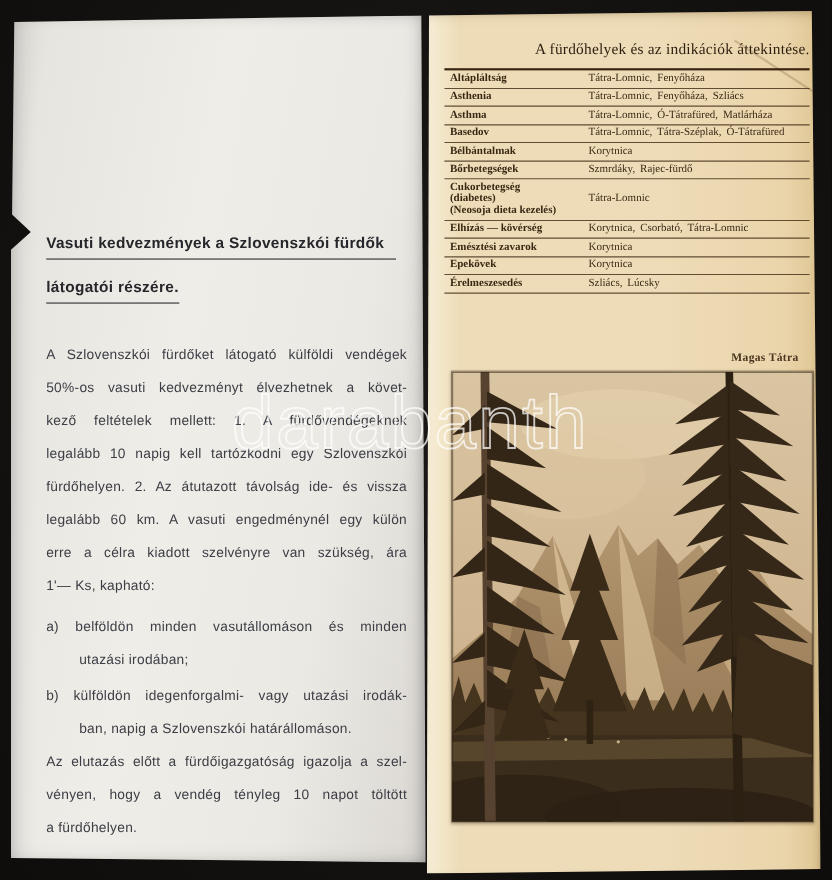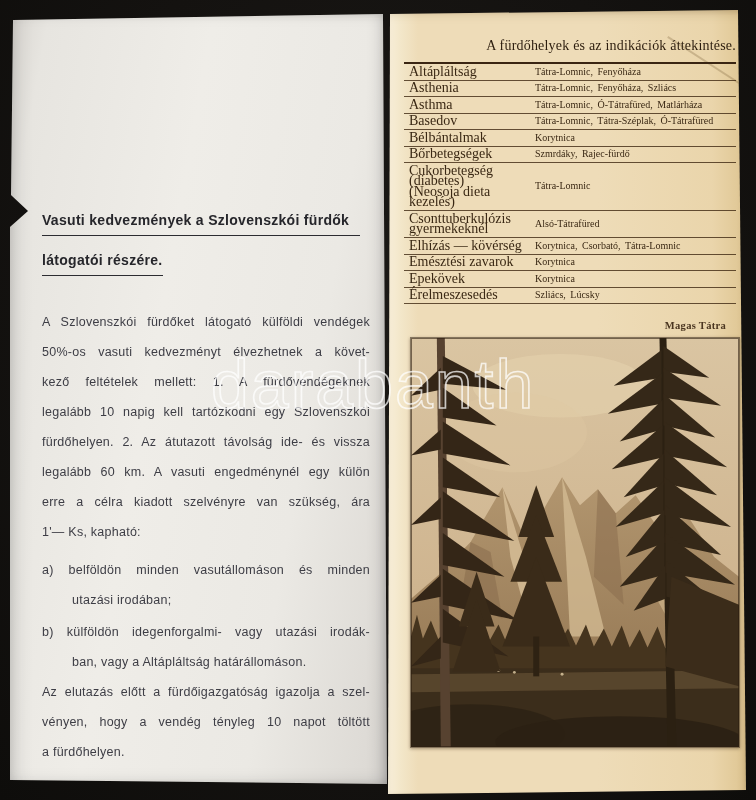--- a/index.html
+++ b/index.html
@@ -32,21 +32,21 @@
     background:linear-gradient(90deg,#f8efda 0px,#f3e7ca 12px,#eedcb8 30px,#eedcb8 58%,#ead5ab 90%,#dfc693 99%);
     clip-path:polygon(2px 4px,350px 0px,358px 780px,0px 784px);
     box-shadow:inset 0 8px 12px -8px rgba(120,95,55,.5), inset -6px 0 10px -6px rgba(110,85,45,.55);}
   .fold-line{position:absolute;right:-8px;top:52px;width:96px;height:2px;
     background:rgba(115,88,50,.28);transform:rotate(33deg);}
   .rp-content{position:absolute;left:16px;top:28px;width:332px;color:#3a2814;
     font-family:"Liberation Serif",serif;}
   .t-title{font-size:14px;font-weight:400;letter-spacing:.2px;margin:0 0 8px 6px;color:#2c1d0e;white-space:nowrap;text-align:right;}
   .itable{border-top:2px solid #3a2512;}
   .trow{display:flex;align-items:center;border-bottom:1px solid rgba(62,40,18,.8);padding:2.5px 0;}
-  .c1{width:120px;padding-left:5px;font-size:14px;line-height:10.5px;font-weight:400;white-space:pre-line;}
+  .c1{width:120px;padding-left:5px;font-size:10px;line-height:10.5px;font-weight:700;white-space:pre-line;}
   .c2{flex:1;padding-left:6px;font-size:10px;line-height:10.5px;font-weight:400;word-spacing:2px;}
   .photo-caption{position:absolute;right:22px;top:310px;font-family:"Liberation Serif",serif;
     font-size:10.5px;font-weight:700;color:#4a3520;letter-spacing:.3px;margin-left:17px;}
   .photo{position:absolute;left:22px;top:327px;width:330px;height:411px;
     border:1px solid rgba(48,33,18,.55);box-sizing:border-box;
     box-shadow:0 1px 3px rgba(60,40,20,.4);}
   .photo svg{display:block;width:100%;height:100%;}
 
   
   .watermark{position:absolute;left:211px;top:344px;z-index:5;
@@ -69,21 +69,21 @@
       <div class="ln j">50%-os vasuti kedvezményt élvezhetnek a követ-</div>
       <div class="ln j">kező feltételek mellett: 1. A fürdővendégeknek</div>
       <div class="ln j">legalább 10 napig kell tartózkodni egy Szlovenszkói</div>
       <div class="ln j">fürdőhelyen. 2. Az átutazott távolság ide- és vissza</div>
       <div class="ln j">legalább 60 km. A vasuti engedménynél egy külön</div>
       <div class="ln j">erre a célra kiadott szelvényre van szükség, ára</div>
       <div class="ln">1'— Ks, kapható:</div>
       <div class="ln j gap">a) belföldön minden vasutállomáson és minden</div>
       <div class="ln hang">utazási irodában;</div>
       <div class="ln j gap2">b) külföldön idegenforgalmi- vagy utazási irodák-</div>
-      <div class="ln hang">ban, vagy a Altápláltság határállomáson.</div>
+      <div class="ln hang">ban, napig a Szlovenszkói határállomáson.</div>
       <div class="ln j">Az elutazás előtt a fürdőigazgatóság igazolja a szel-</div>
       <div class="ln j">vényen, hogy a vendég tényleg 10 napot töltött</div>
       <div class="ln">a fürdőhelyen.</div>
     </div>
   </div>
 
   <div class="page-right">
     <div class="fold-line"></div>
     <div class="rp-content">
       <div class="t-title">A fürdőhelyek és az indikációk áttekintése.</div>
@@ -110,25 +110,20 @@
         </div>
         <div class="trow">
           <div class="c1">Bőrbetegségek</div>
           <div class="c2">Szmrdáky, Rajec-fürdő</div>
         </div>
         <div class="trow">
           <div class="c1">Cukorbetegség
 (diabetes)
 (Neosoja dieta kezelés)</div>
           <div class="c2">Tátra-Lomnic</div>
-        </div>
-        <div class="trow">
-          <div class="c1">Csonttuberkulózis
-gyermekeknél</div>
-          <div class="c2">Alsó-Tátrafüred</div>
         </div>
         <div class="trow">
           <div class="c1">Elhízás — kövérség</div>
           <div class="c2">Korytnica, Csorbató, Tátra-Lomnic</div>
         </div>
         <div class="trow">
           <div class="c1">Emésztési zavarok</div>
           <div class="c2">Korytnica</div>
         </div>
         <div class="trow">

